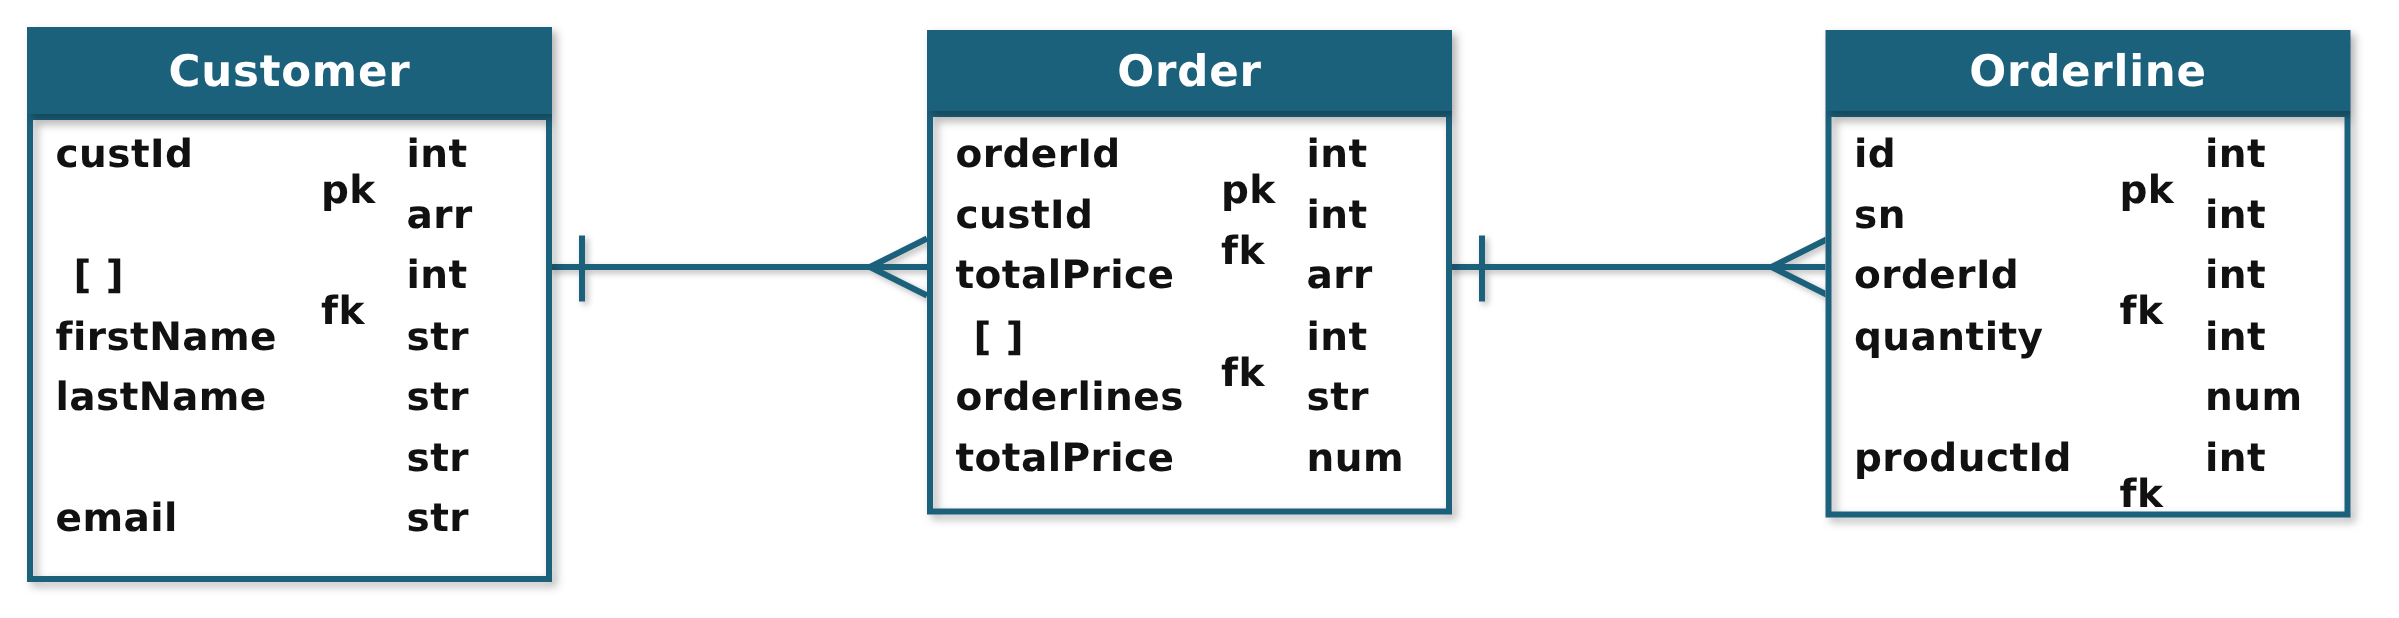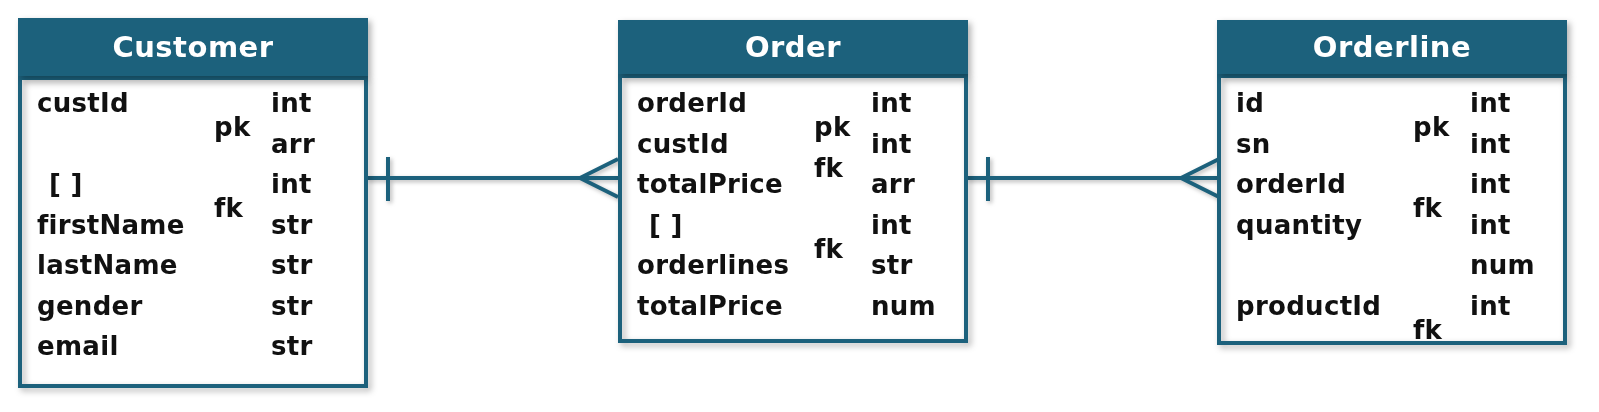--- a/index.html
+++ b/index.html
@@ -109,21 +109,20 @@
             <span class="f-name">firstName</span>
             <span class="f-key"></span>
             <span class="f-type">str</span>
           </div>
           <div class="field-row">
             <span class="f-name">lastName</span>
             <span class="f-key"></span>
             <span class="f-type">str</span>
           </div>
           <div class="field-row">
-            <span class="f-name">gender</span>
             <span class="f-key"></span>
             <span class="f-type">str</span>
           </div>
           <div class="field-row">
             <span class="f-name">email</span>
             <span class="f-key"></span>
             <span class="f-type">str</span>
           </div>
         </div>
       <div class="entity-border"></div>

